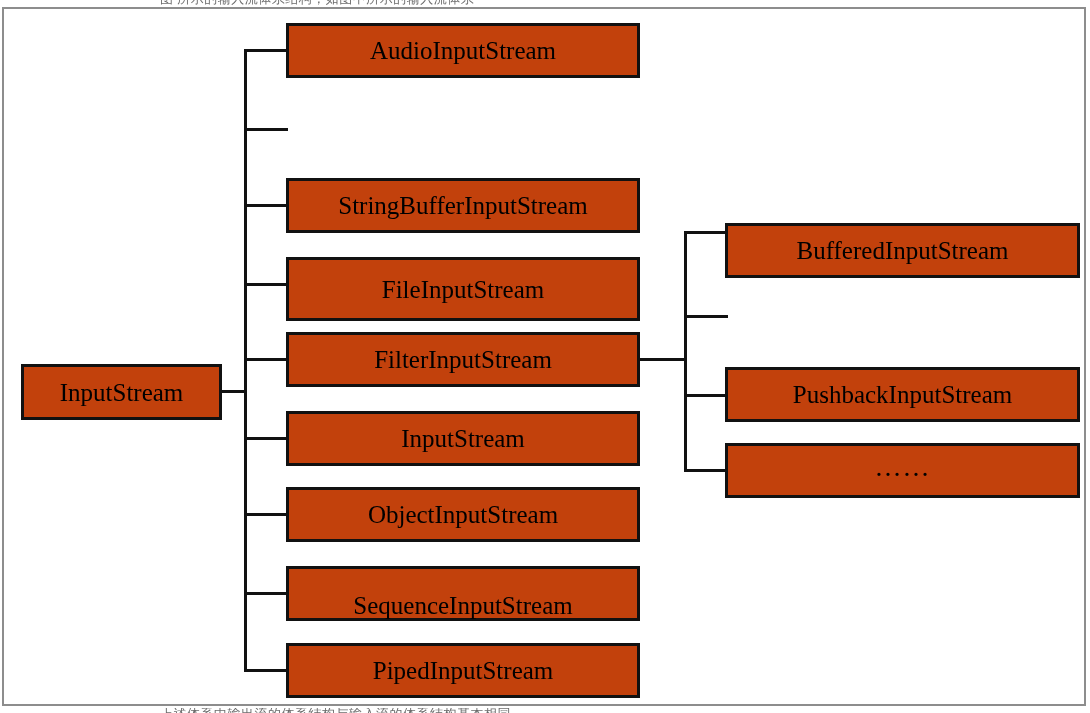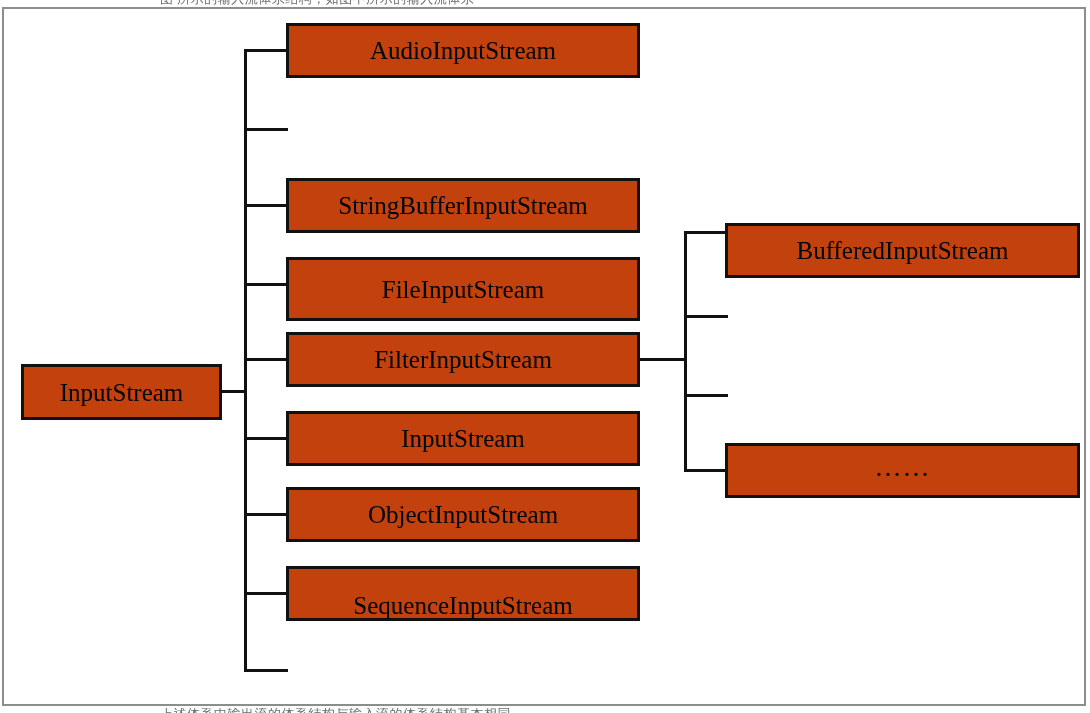--- a/index.html
+++ b/index.html
@@ -152,33 +152,39 @@
   </div>
 
   <div class="node" style="left:286px; top:487px; width:354px; height:55px;">
     <span class="node-label">ObjectInputStream</span>
   </div>
 
   <div class="node" style="left:286px; top:566px; width:354px; height:55px;align-items:flex-end;">
     <span class="node-label">SequenceInputStream</span>
   </div>
 
+  <div class="node" style="left:286px; top:643px; width:354px; height:55px;">
+    <span class="node-label">PipedInputStream</span>
+  </div>
 
   <div class="conn h" style="left:640px; top:358px; width:47px;"></div>
 
   <div class="conn v" style="left:684px; top:231px; height:241px;"></div>
 
   <div class="conn h" style="left:684px; top:231px; width:44px;"></div>
   <div class="conn h" style="left:684px; top:315px; width:44px;"></div>
   <div class="conn h" style="left:684px; top:394px; width:44px;"></div>
   <div class="conn h" style="left:684px; top:469px; width:44px;"></div>
 
   <div class="node" style="left:725px; top:204px; width:355px; height:55px;margin-top:19px;">
     <span class="node-label">BufferedInputStream</span>
   </div>
 
 
+  <div class="node" style="left:725px; top:367px; width:355px; height:55px;">
+    <span class="node-label">PushbackInputStream</span>
+  </div>
 
   <div class="node ellipsis" style="left:725px; top:443px; width:355px; height:55px;">
     <span class="node-label">……</span>
   </div>
 
 </div>
 
 </body></html>

